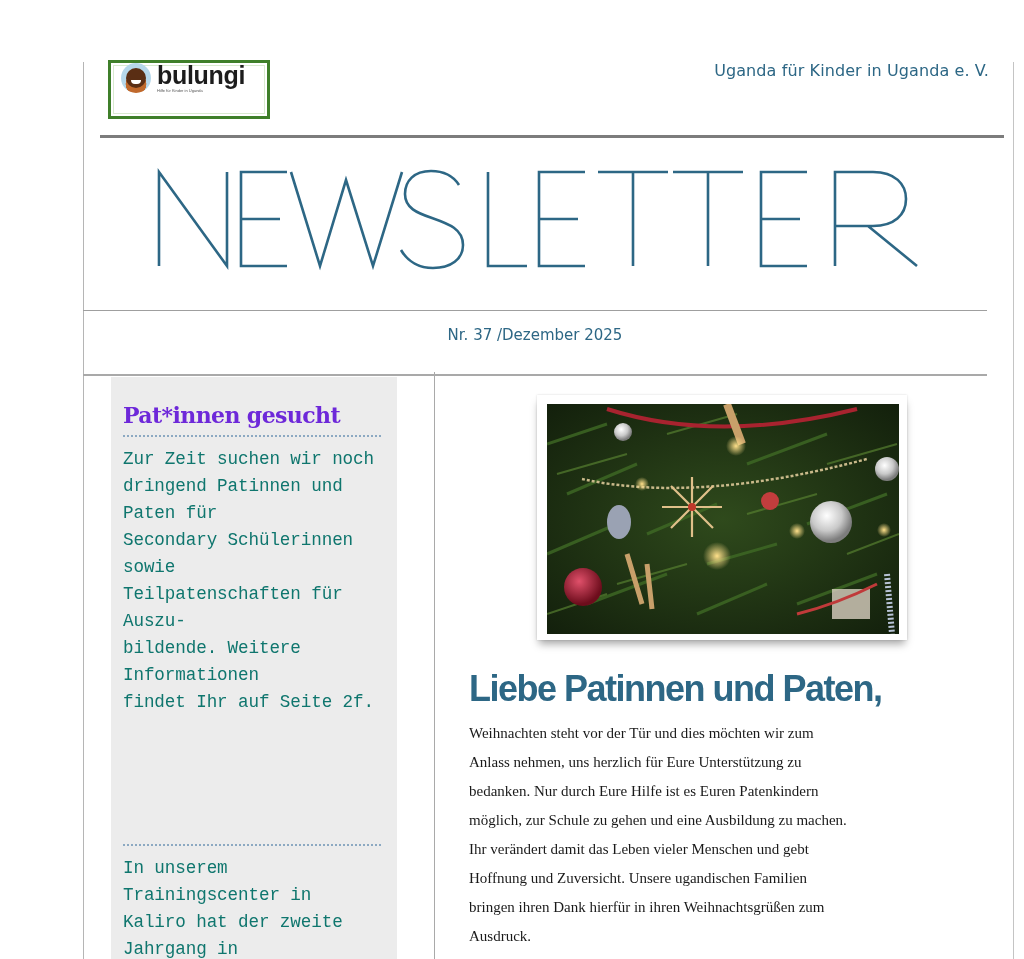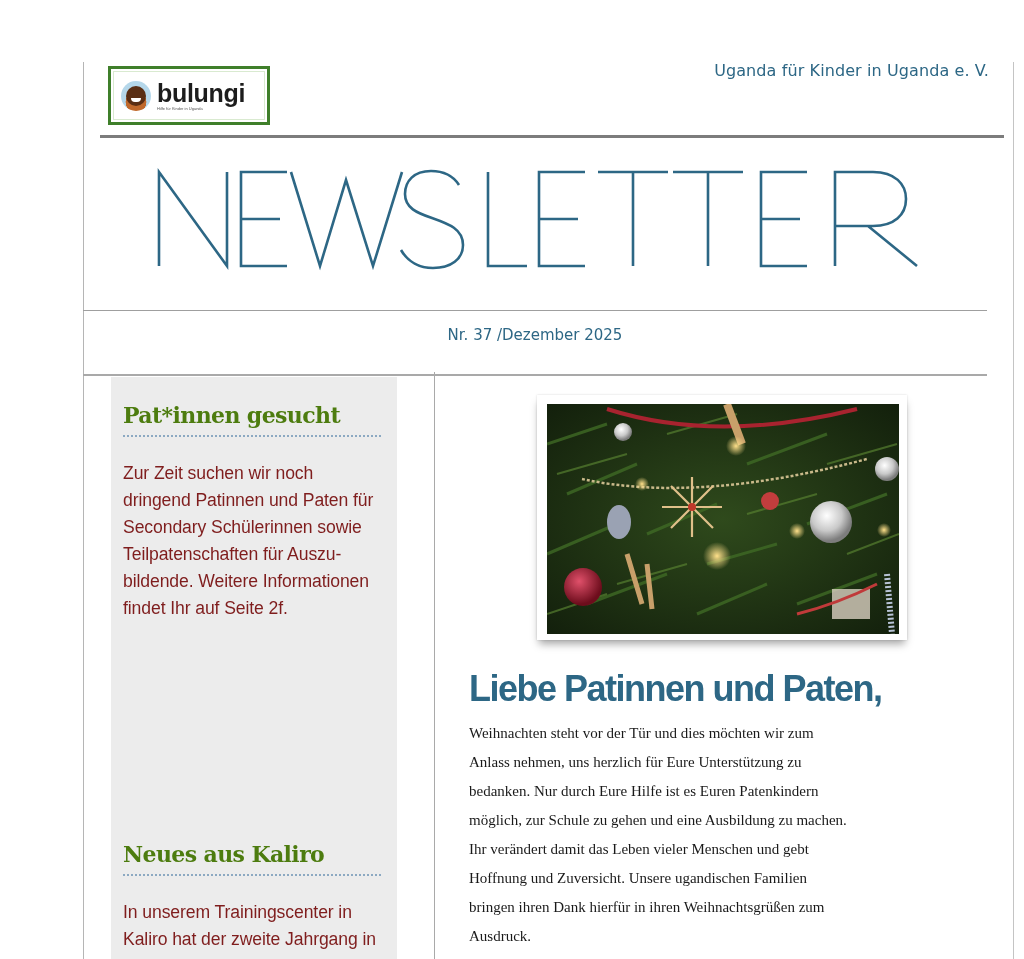--- a/index.html
+++ b/index.html
@@ -9,41 +9,41 @@
 
   
   .vline-left { left: 83px; top: 62px; width: 1px; height: 897px; background: #b5b5b5; }
   .vline-right { left: 1013px; top: 62px; width: 1px; height: 897px; background: #c4c4c4; }
   .rule-thick { left: 100px; top: 135px; width: 904px; height: 3px; background: #7c7c7c; }
   .rule-thin1 { left: 83px; top: 310px; width: 904px; height: 1px; background: #9f9f9f; }
   .rule-thin2 { left: 83px; top: 374px; width: 904px; height: 2px; background: #a9a9a9; }
   .vline-mid { left: 434px; top: 372px; width: 1px; height: 587px; background: #a9a9a9; }
 
   
-  .logo { left: 108px; top: 66px; width: 162px; height: 59px; box-sizing: border-box; border: 3px solid #3f7f2a; background: #fff; display: flex; align-items: center; padding-left: 10px; }
+  .logo { left: 108px; top: 60px; width: 162px; height: 59px; box-sizing: border-box; border: 3px solid #3f7f2a; background: #fff; display: flex; align-items: flex-start; padding-left: 10px; }
   .logo-inner { position: absolute; left: 2px; top: 2px; right: 2px; bottom: 2px; border: 1px solid #d9ead0; }
   .logo-face { width: 30px; height: 30px; border-radius: 50%; background: radial-gradient(circle at 50% 70%, #c0692c 0 40%, #b5d7ea 41%); position: relative; flex: none; }
   .logo-face::before { content: ""; position: absolute; left: 5px; top: 5px; width: 20px; height: 20px; border-radius: 50%; background: #5a2e14; }
   .logo-face::after { content: ""; position: absolute; left: 10px; top: 17px; width: 10px; height: 4px; border-radius: 0 0 5px 5px; background: #fff; }
   .logo-text { margin-left: 6px; display: flex; flex-direction: column; line-height: 1; position: relative; }
   .logo-word { font-family: "Liberation Sans", sans-serif; font-weight: bold; font-size: 25px; color: #1c1c1c; letter-spacing: -0.3px; }
   .logo-sub { font-family: "Liberation Sans", sans-serif; font-size: 4px; color: #555; margin-top: 1px; }
 
   .tagline { right: 35px; top: 61px; font-family: "DejaVu Sans", sans-serif; font-size: 16px; color: #2d6785; letter-spacing: 0.1px; }
 
   .masthead { left: 150px; top: 165px; width: 780px; height: 110px; }
 
   .issue { left: 83px; top: 326px; width: 904px; text-align: center; font-family: "DejaVu Sans", sans-serif; font-size: 15px; color: #2d6785; }
 
   
   .sidebar { left: 111px; top: 377px; width: 286px; height: 582px; background: #ececec; }
   .side-section { position: absolute; left: 12px; width: 260px; }
-  .side-title { font-family: "DejaVu Serif", serif; font-weight: bold; font-size: 22px; color: #4d7c0f; letter-spacing: -0.6px; line-height: 30px; white-space: nowrap; }
+  .side-title { font-family: "DejaVu Serif", serif; font-weight: bold; font-size: 22px; color: #6d28d9; letter-spacing: -0.6px; line-height: 30px; white-space: nowrap; }
   .side-dots { margin-top: 5px; height: 0; border-top: 2px dotted #8ca9c2; width: 258px; }
-  .side-body { margin-top: 23px; font-family: Liberation Sans, sans-serif; font-size: 17.6px; line-height: 27px; color: #7f1d1d; white-space: pre-line; letter-spacing: -0.1px; }
+  .side-body { margin-top: 9px; font-family: Liberation Mono, monospace; font-size: 17.6px; line-height: 27px; color: #0f766e; white-space: pre-line; letter-spacing: -0.1px; }
 
   
   .photo-frame { left: 537px; top: 395px; width: 370px; height: 245px; background: #fff; box-shadow: 0 6px 8px -2px rgba(0,0,0,0.35), 0 0 2px rgba(0,0,0,0.15); }
   .photo { position: absolute; left: 10px; top: 9px; width: 352px; height: 230px; overflow: hidden; background: #1f2e14; }
 
   .article-title { left: 469px; top: 664px; font-family: Liberation Sans, sans-serif; font-weight: bold; font-size: 36px; color: #2d6785; letter-spacing: -1.5px; white-space: nowrap; line-height: 50px; }
   .article-body { left: 469px; top: 719px; width: 545px; font-family: "Liberation Serif", serif; font-size: 15px; line-height: 29px; color: #1a1a1a; white-space: pre-line; }
 </style>
 </head>
 <body>
@@ -99,21 +99,20 @@
     <div class="side-title">Pat*innen gesucht</div>
     <div class="side-dots"></div>
     <div class="side-body">Zur Zeit suchen wir noch
 dringend Patinnen und Paten für
 Secondary Schülerinnen sowie
 Teilpatenschaften für Auszu-
 bildende. Weitere Informationen
 findet Ihr auf Seite 2f.</div>
   </div>
   <div class="side-section" style="top:462px;">
-    <div class="side-title">Neues aus Kaliro</div>
     <div class="side-dots"></div>
     <div class="side-body">In unserem Trainingscenter in
 Kaliro hat der zweite Jahrgang in
 Schneidern und Stricken die DIT</div>
   </div>
 </div>
 
 <div class="abs photo-frame">
   <div class="photo">
     <svg width="352" height="230" viewBox="0 0 352 230">

